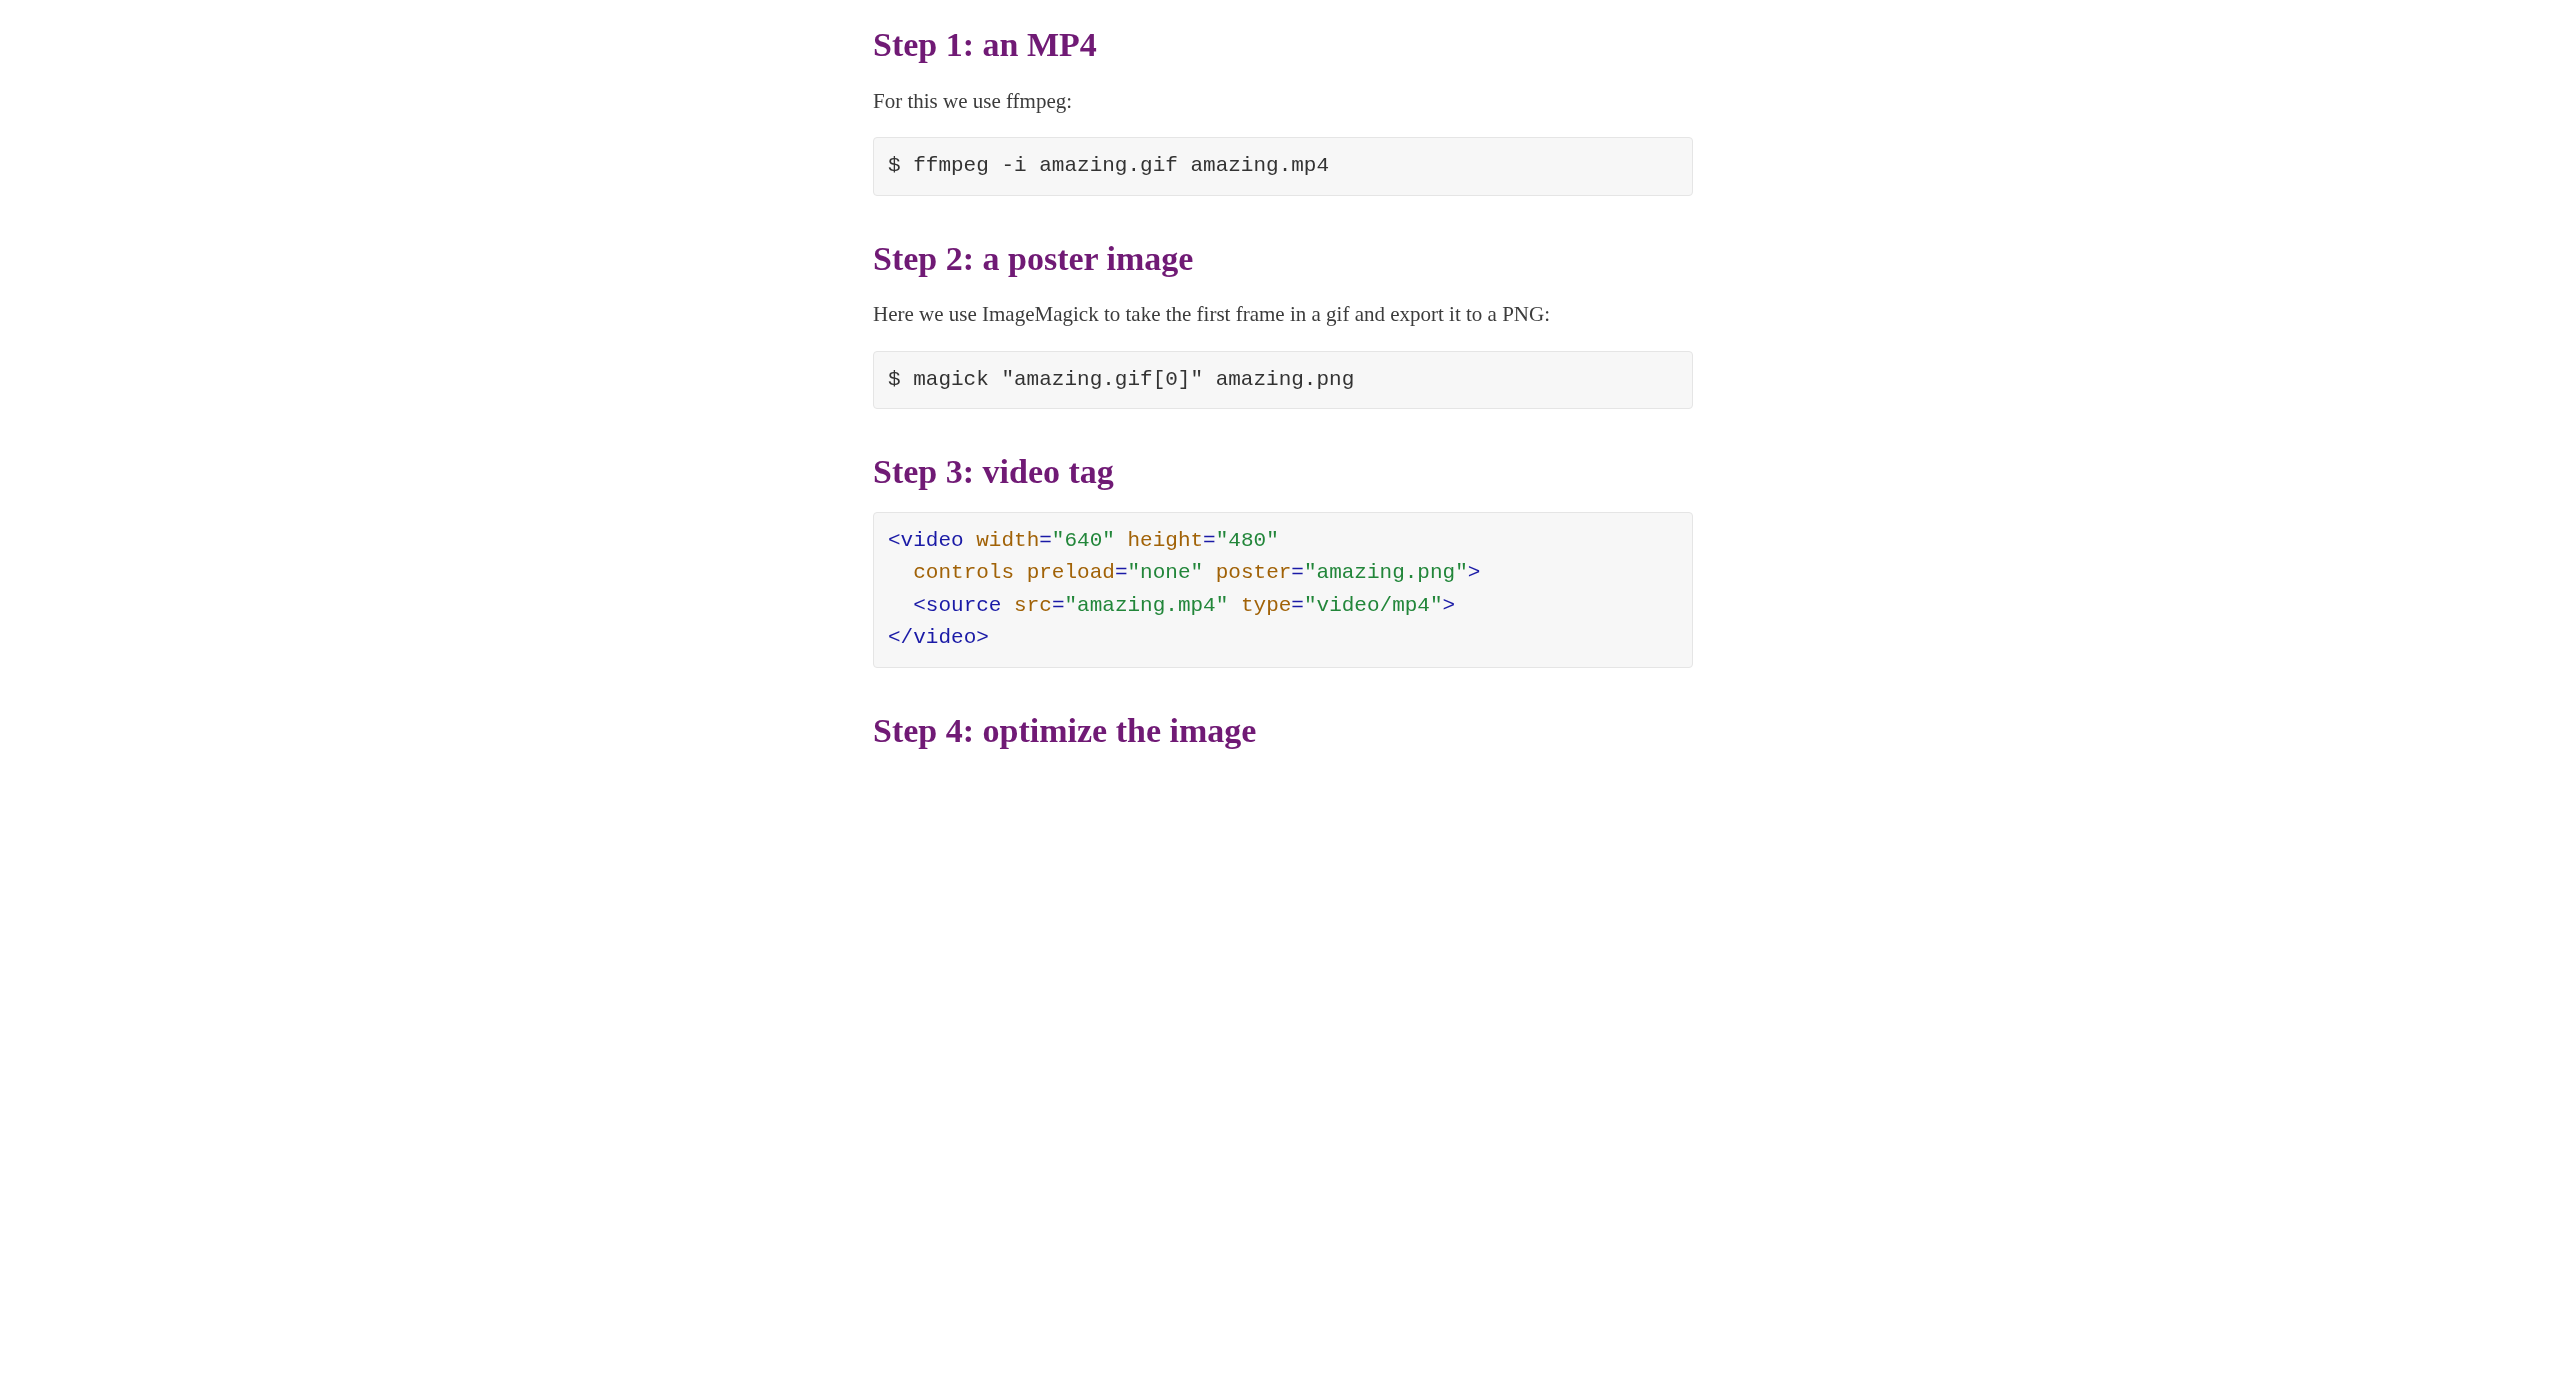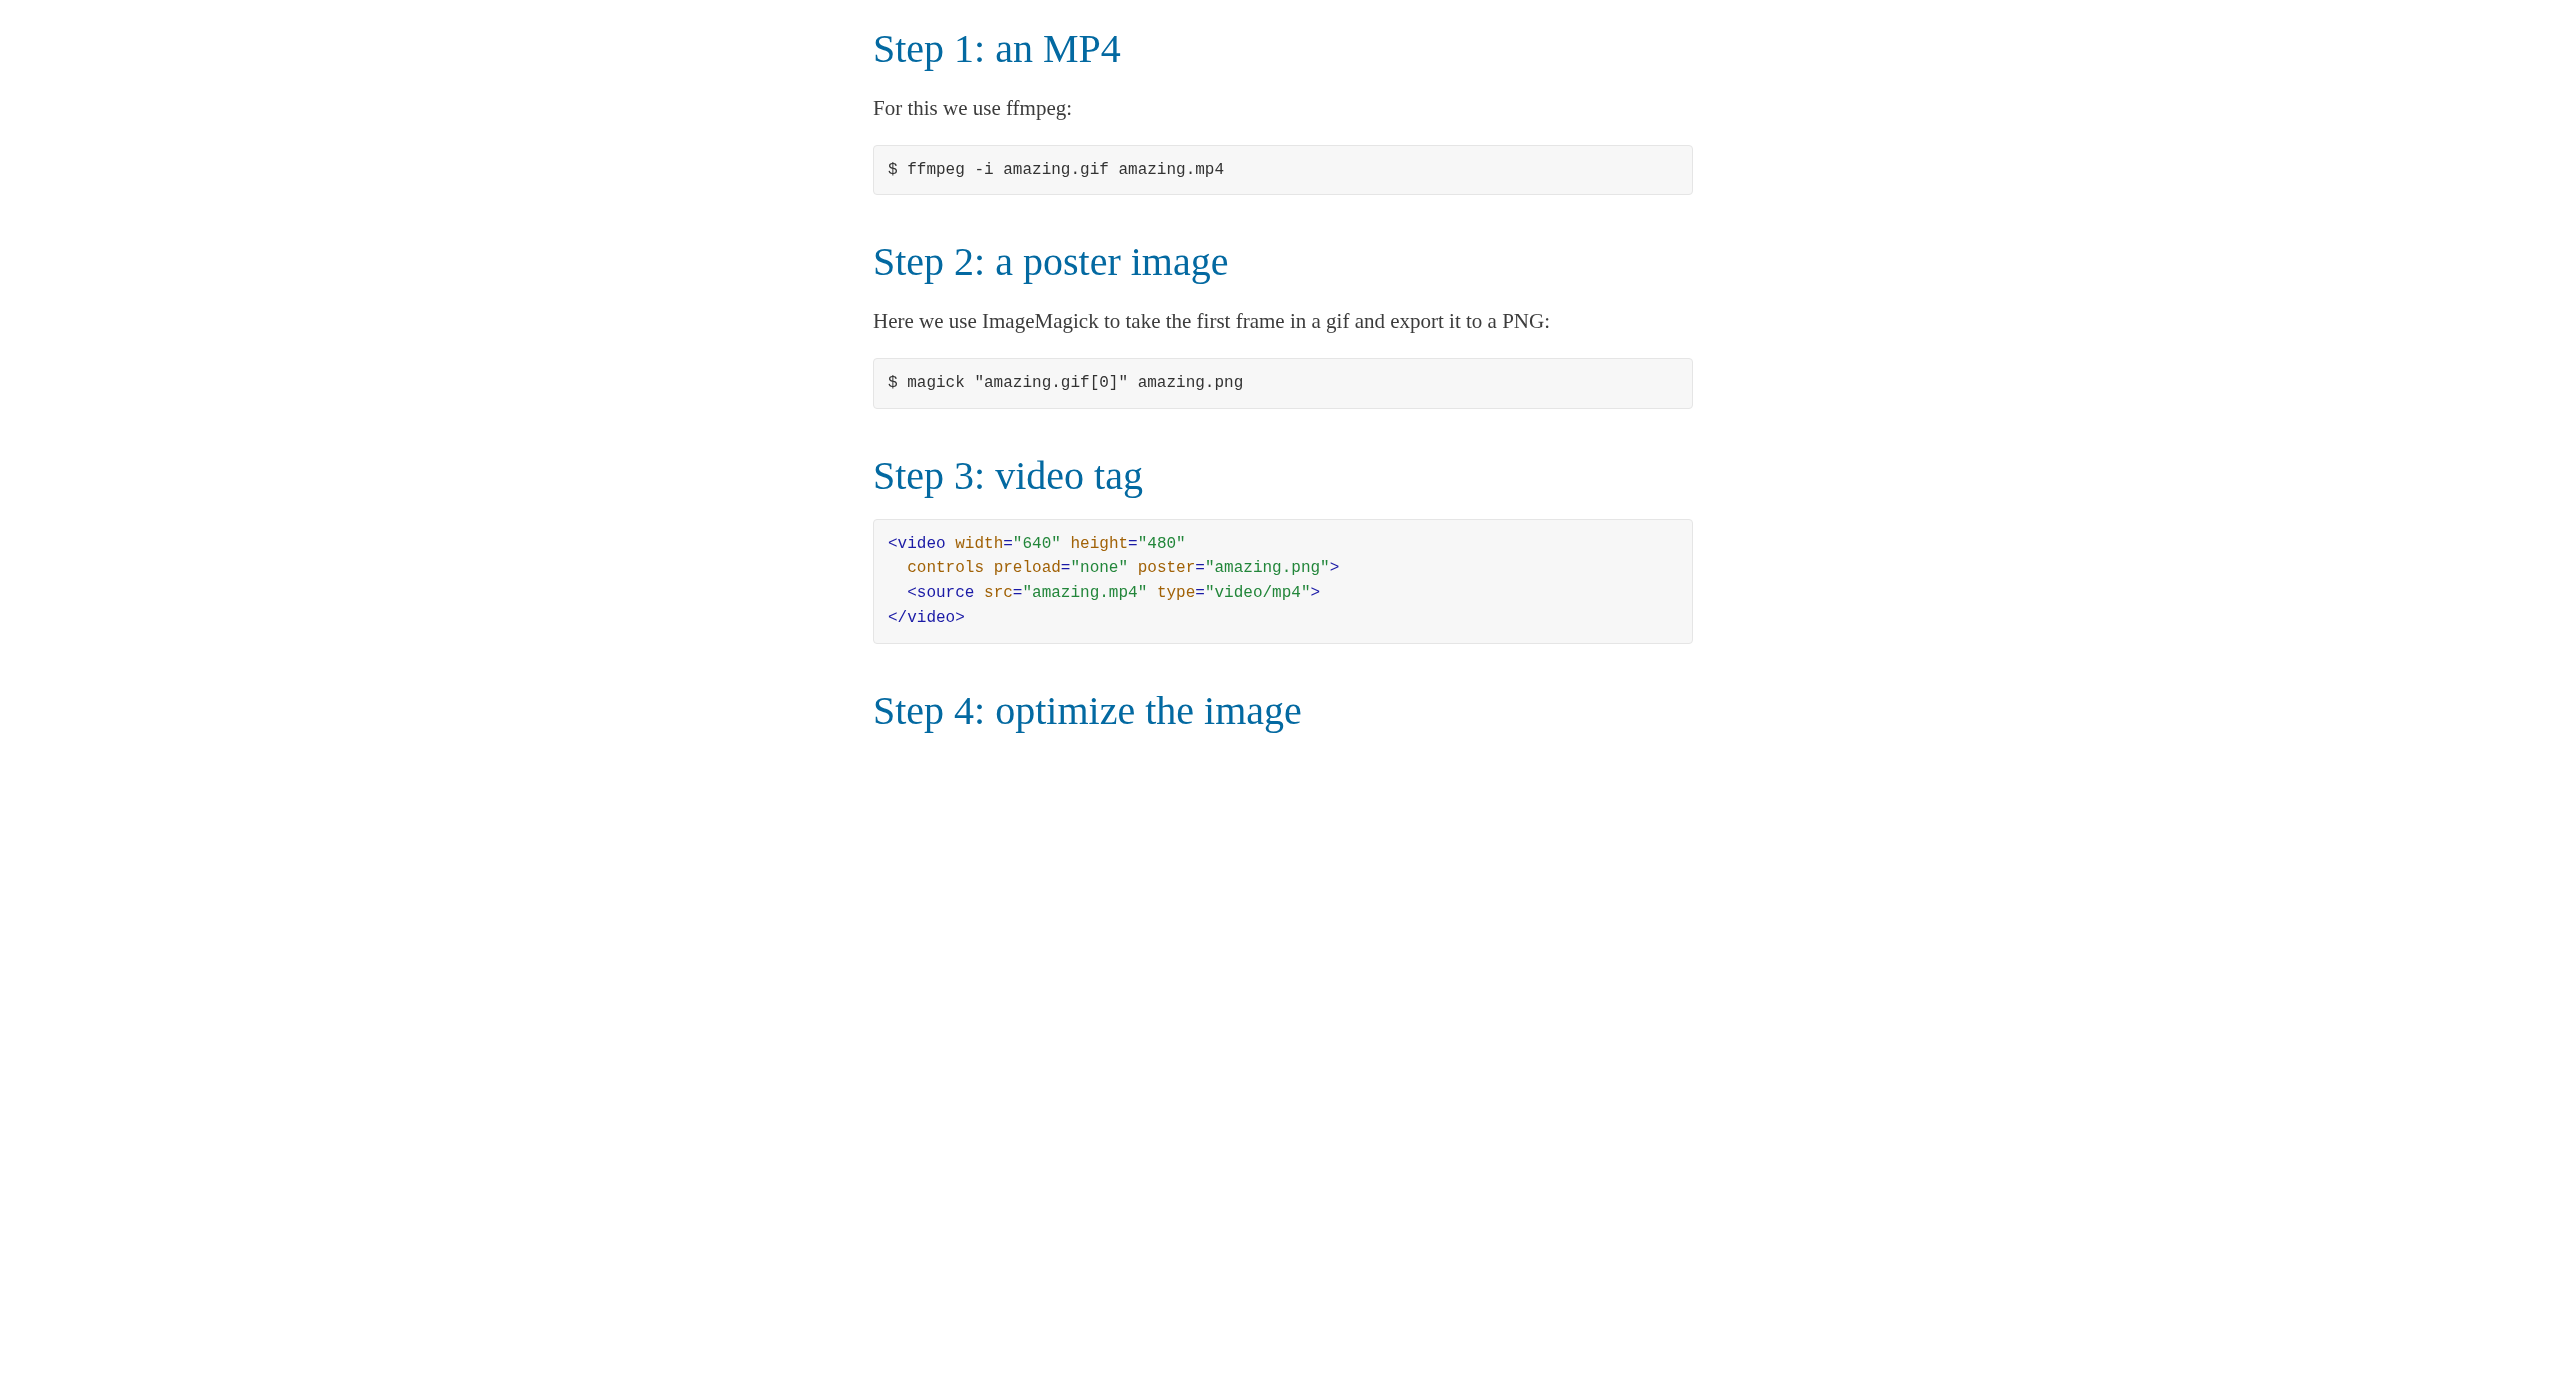--- a/index.html
+++ b/index.html
@@ -13,44 +13,44 @@
     font-size: 21px;
     line-height: 1.55;
   }
   .page {
     max-width: 820px;
     margin: 0 auto;
     padding: 20px 20px 40px 20px;
   }
   h2 {
     font-family: Georgia, "Times New Roman", serif;
-    font-weight: 400;
-    color: #0369a1;
-    font-size: 40px;
+    font-weight: 700;
+    color: #701a75;
+    font-size: 34px;
     margin: 42px 0 18px 0;
     line-height: 1.25;
   }
   h2:first-child {
     margin-top: 4px;
   }
   p {
     margin: 10px 0 20px 0;
     color: #3c3c3c;
   }
   pre.codeblock {
     background: #f7f7f7;
     border: 1px solid #e5e5e5;
     border-radius: 4px;
     padding: 12px 14px;
     margin: 0 0 24px 0;
     overflow-x: auto;
   }
   pre.codeblock, code {
     font-family: ui-monospace, SFMono-Regular, Menlo, Consolas, "Liberation Mono", monospace;
-    font-size: 16px;
+    font-size: 21px;
     line-height: 1.55;
     color: #333333;
   }
   
   .tok-tag   { color: #1a1aa6; }   
   .tok-attr  { color: #a16207; }   
   .tok-str   { color: #22863a; }   
   .tok-punct { color: #1a1aa6; }
 </style>
 </head>

